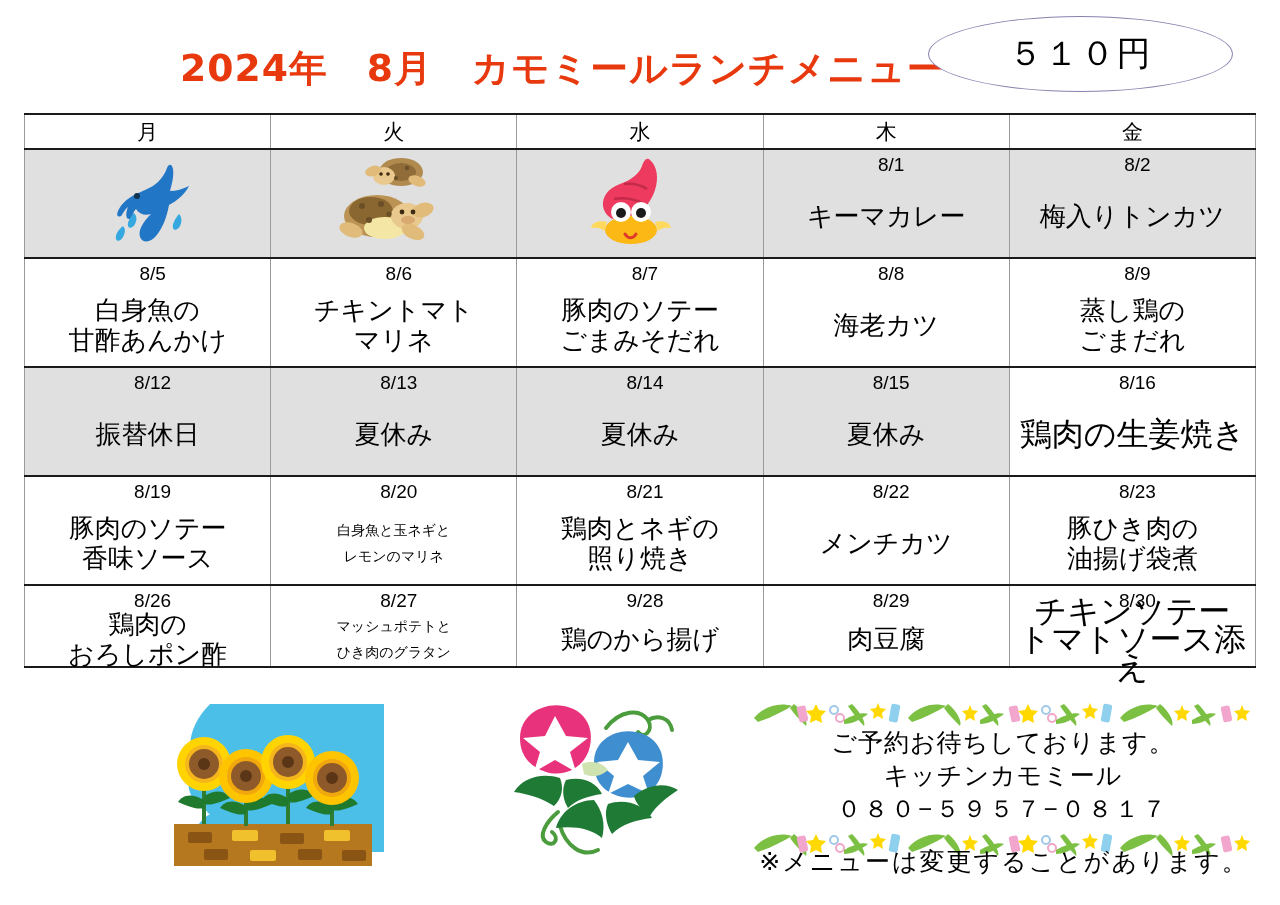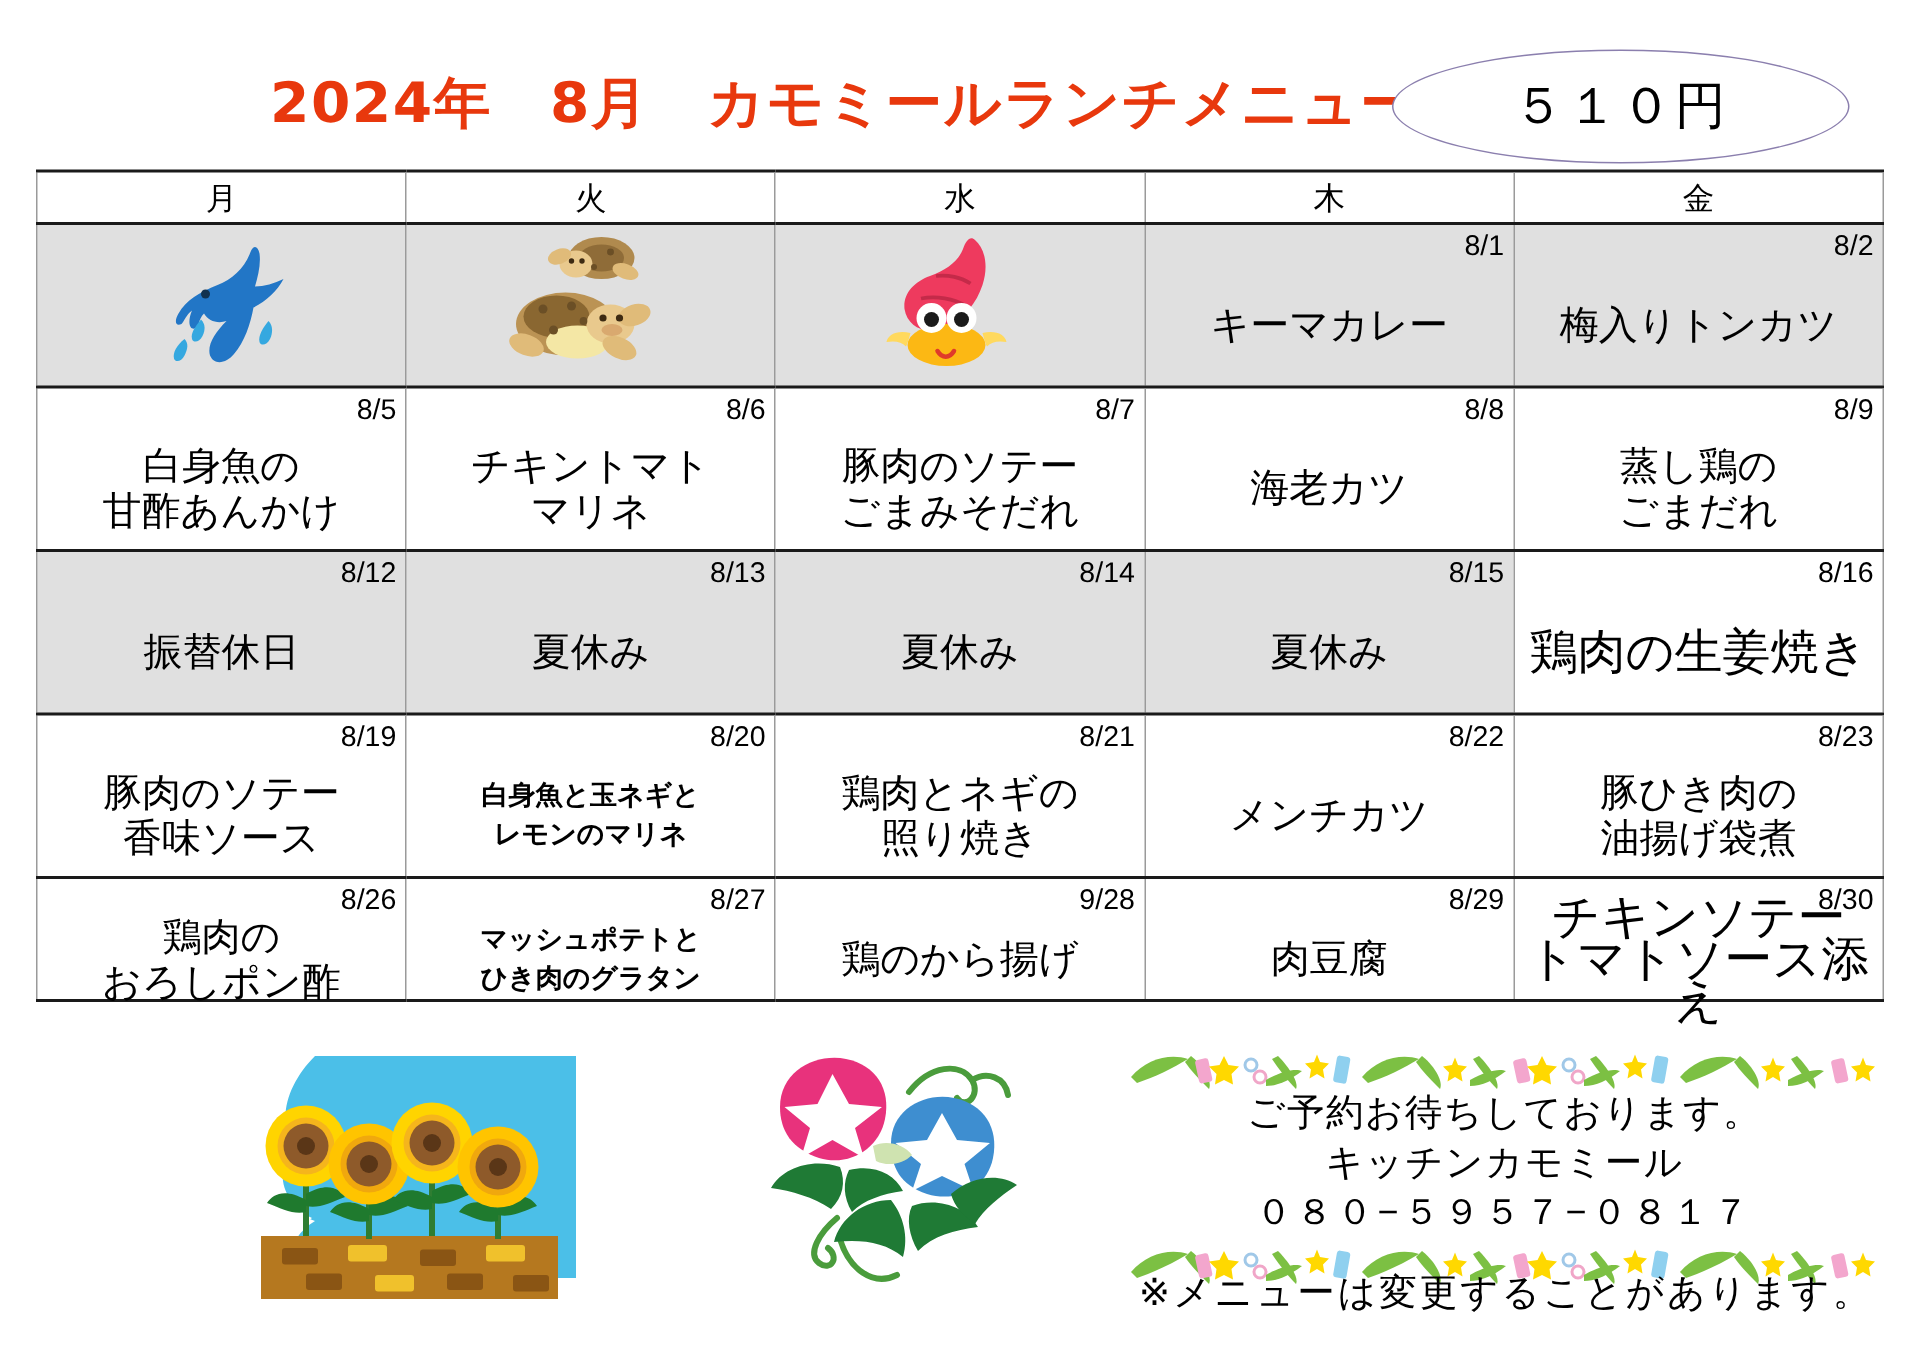--- a/index.html
+++ b/index.html
@@ -33,21 +33,21 @@
     color: #e8380d;
     letter-spacing: 1px;
     white-space: nowrap;
     font-family: "DejaVu Sans", "Liberation Sans", sans-serif;
     transform: scaleX(1.02);
     transform-origin: left center;
   }
   .price-badge {
     position: absolute;
     left: 928px;
-    top: 33px;
+    top: 16px;
     width: 305px;
     height: 76px;
     border: 1.5px solid #8b7fae;
     border-radius: 50%;
     background: #ffffff;
     box-sizing: border-box;
   }
   .price-text {
     position: absolute;
     left: 0; top: 0;
@@ -95,40 +95,40 @@
   .cell {
     position: relative;
     height: 107px;
     box-sizing: border-box;
     padding: 4px 6px 0 6px;
   }
   .cell.tall { height: 80px; }
   .date {
     font-size: 19px;
     line-height: 22px;
-    text-align: right;
+    text-align: center;
     padding-left: 10px;
     font-family: "Liberation Sans", sans-serif;
   }
   .menu {
     position: absolute;
     left: 0;
     right: 0;
     top: 27px;
     bottom: 2px;
     display: flex;
     align-items: center;
     justify-content: center;
     text-align: center;
     font-size: 26px;
     line-height: 30px;
     padding: 0 4px;
     box-sizing: border-box;
   }
-  .menu.small { font-size: 18px; line-height: 26px; font-weight: bold; }
+  .menu.small { font-size: 14px; line-height: 26px; }
   .menu.mid  { font-size: 32px; line-height: 28px; }
 
   
   .illus-cell {
     position: relative;
     height: 107px;
     display: flex;
     align-items: center;
     justify-content: center;
   }

